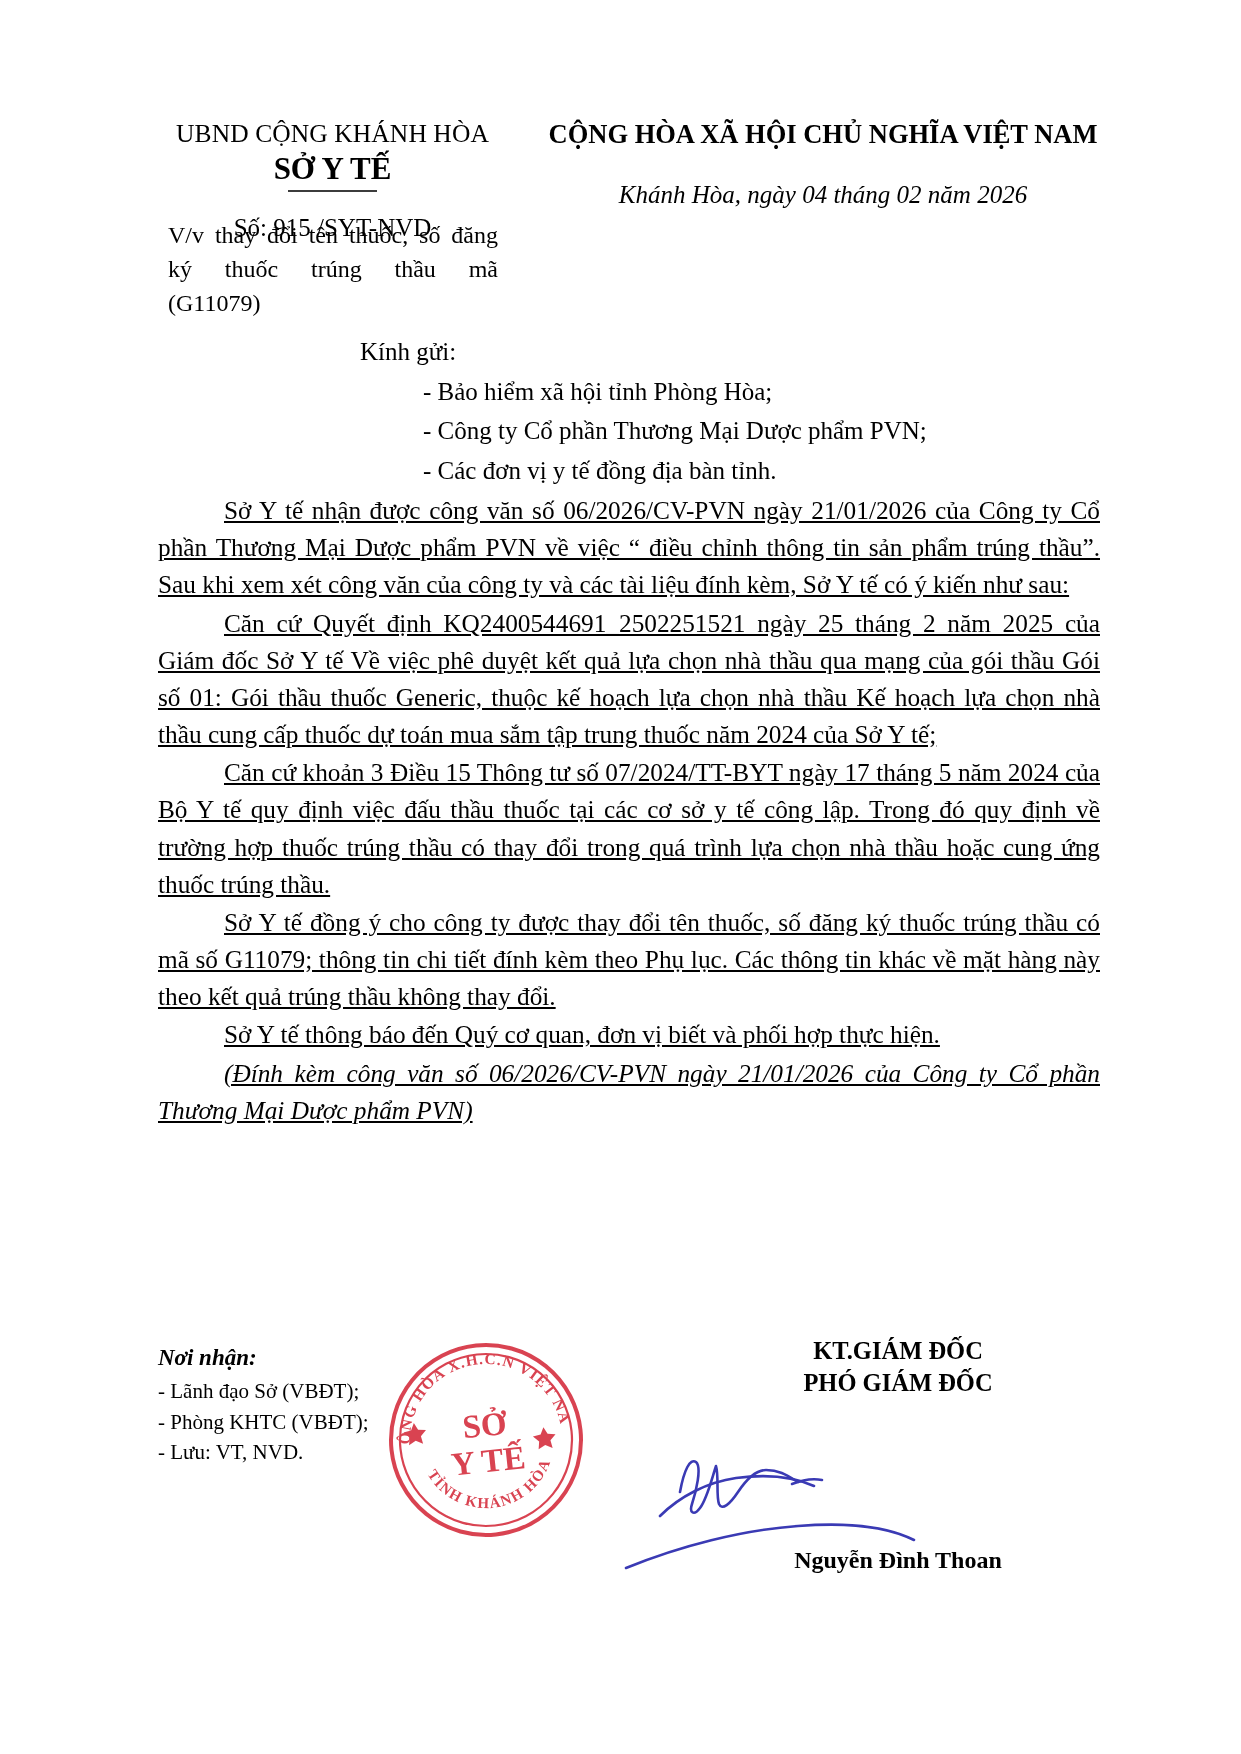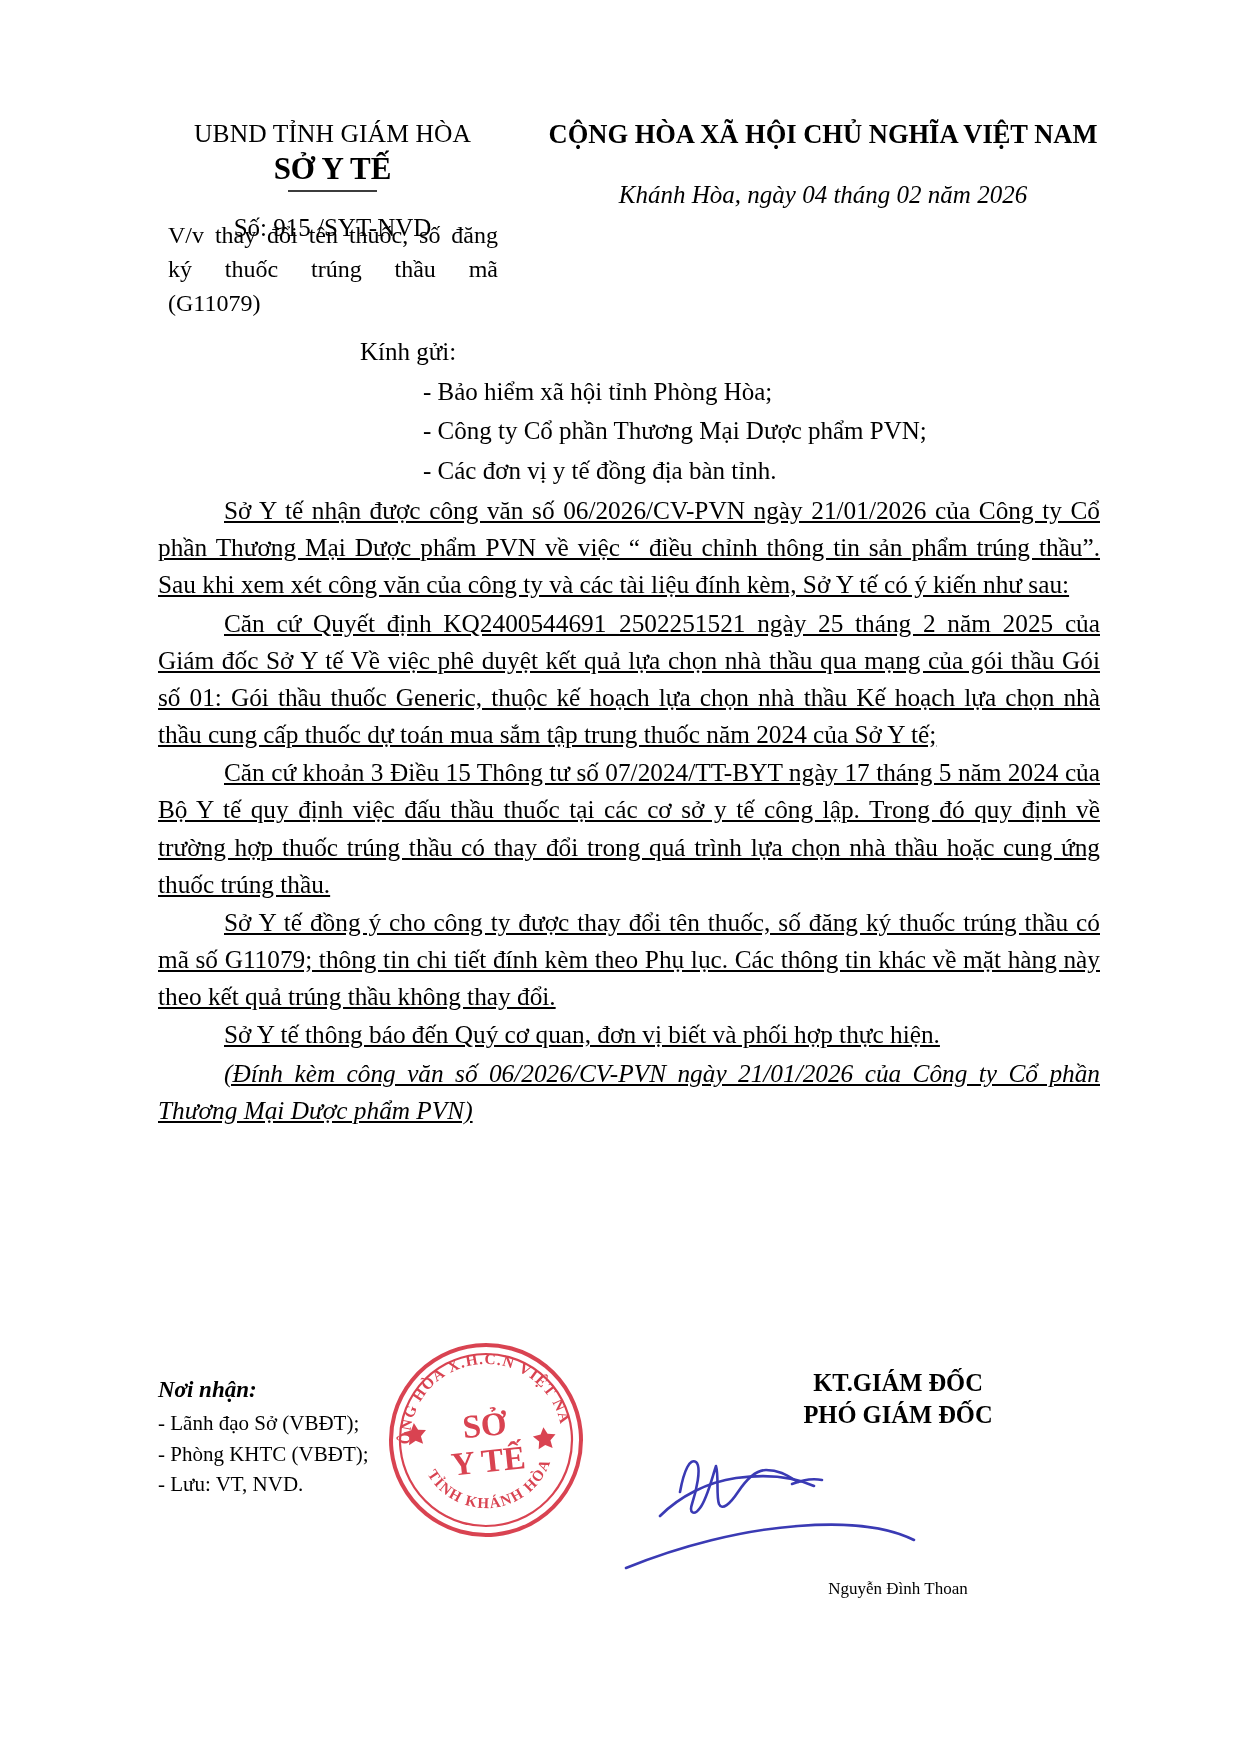--- a/index.html
+++ b/index.html
@@ -143,21 +143,21 @@
     text-align: justify;
   }
   .body-text p.italic {
     font-style: italic;
     text-indent: 66px;
   }
 
   
   .footer {
     position: absolute;
-    top: 1377px;
+    top: 1345px;
     left: 158px;
     right: 120px;
     height: 360px;
   }
   .noi-nhan {
     position: absolute;
     left: 0;
     top: 0;
     width: 430px;
   }
@@ -183,22 +183,22 @@
   }
   .sign-title {
     font-size: 24.5px;
     font-weight: bold;
     line-height: 1.3;
     display: block;
     position: relative;
     z-index: 4;
   }
   .signer-name {
-    font-size: 17px;
-    font-weight: normal;
+    font-size: 24px;
+    font-weight: bold;
     display: block;
     margin-top: 148px;
     position: relative;
     z-index: 4;
   }
 
   
   .seal {
     position: absolute;
     left: 386px;
@@ -219,21 +219,21 @@
     pointer-events: none;
   }
 </style>
 </head>
 <body>
 
 <div class="page">
 
   <div class="header">
     <div class="hdr-left">
-      <div class="org-name">UBND TỈNH GIÁM HÒA</div>
+      <div class="org-name">UBND CỘNG KHÁNH HÒA</div>
       <div><span class="org-dept">SỞ Y TẾ</span></div>
       <div class="doc-number">Số:  915    /SYT-NVD</div>
     </div>
     <div class="hdr-right">
       <div class="nation-line">CỘNG HÒA XÃ HỘI CHỦ NGHĨA VIỆT NAM</div>
       <div class="date-line">Khánh Hòa, ngày  04   tháng 02  năm 2026</div>
     </div>
   </div>
 
   <div class="subject">

